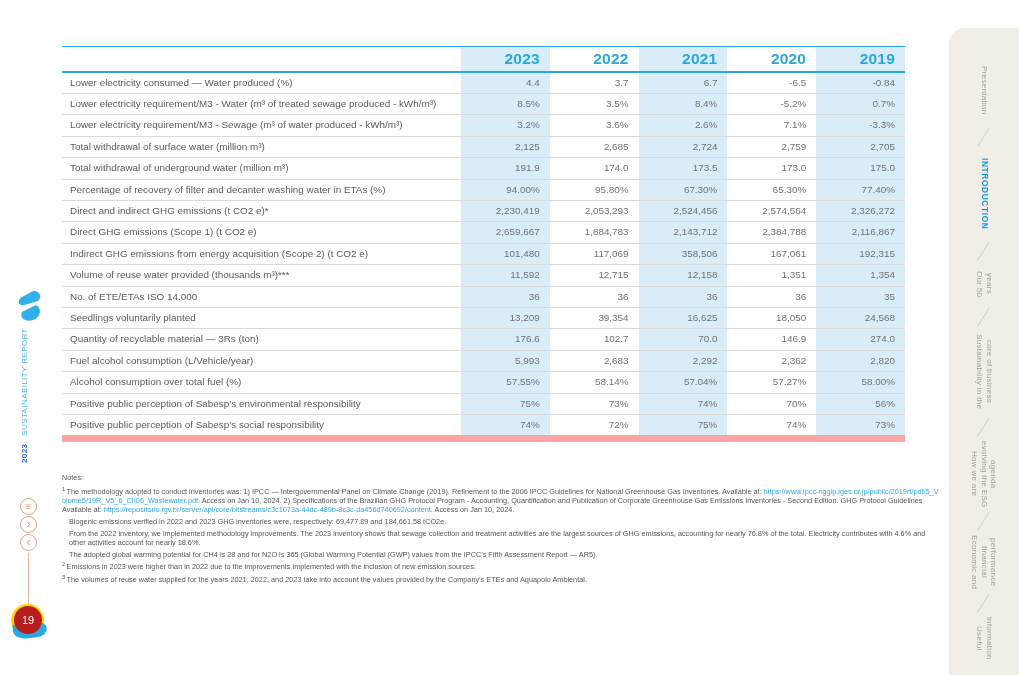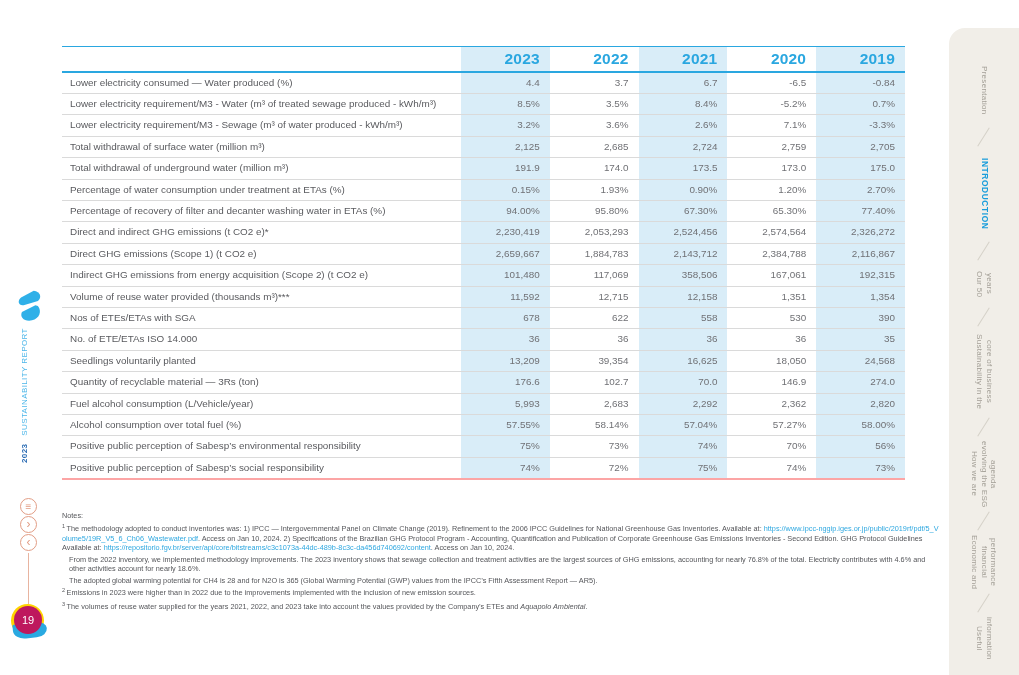--- a/index.html
+++ b/index.html
@@ -21,44 +21,44 @@
     width:17px; height:17px; border:1.4px solid #e29d85; border-radius:50%;
     color:#e29d85; display:flex; align-items:center; justify-content:center;
     font-size:10px; line-height:1; cursor:pointer; background:#fff;
   }
   .circle-btn .chev { font-size:12px; margin-top:-1px; }
   .rail-line { position:absolute; left:28px; top:553px; width:1px; height:52px; background:#e8b4a0; }
   .page-badge { position:absolute; left:10px; top:603px; width:38px; height:40px; }
   .badge-yellow { position:absolute; left:1px; top:1px; width:33px; height:33px; border-radius:50%; background:#ffd400; }
   .badge-blue { position:absolute; left:3px; top:20px; width:34px; height:15px; background:#29a9e1;
     border-radius:2px 14px 16px 18px / 2px 10px 12px 13px; transform:rotate(-6deg); }
-  .badge-green { position:absolute; left:4px; top:3px; width:28px; height:28px; border-radius:50%; background:#be185d;
+  .badge-green { position:absolute; left:4px; top:3px; width:28px; height:28px; border-radius:50%; background:#b91c1c;
     color:#fff; font-size:11px; display:flex; align-items:center; justify-content:center; }
 
   
   main { position:absolute; left:62px; top:46px; width:846px; }
   table { width:843px; border-collapse:collapse; table-layout:fixed; }
   col.stripe { background:#d9edf8; }
   th { height:25px; border-top:1px solid #2aa7e0; border-bottom:2px solid #2aa7e0; }
   th.year { font-size:15.5px; color:#2aa7e0; font-weight:600; text-align:right; padding-right:10px; letter-spacing:0.2px; }
   tbody td {
     font-size:9.9px; line-height:12.4px; color:#707175; text-align:right;
     padding:4px 10px 4px 0; border-bottom:1px solid #dadada; white-space:nowrap;
   }
   tbody td.lbl { text-align:left; padding:4px 4px 4px 8px; color:#595a5e; overflow:hidden; }
-  tbody tr:last-child td { border-bottom:2px solid #fca5a5;margin-top:6px; }
+  tbody tr:last-child td { border-bottom:7px solid #fca5a5;margin-top:6px; }
 
   
   .notes { margin-top:7px; width:878px; font-size:7.3px; line-height:1.26; color:#55565a; }
   .notes-heading { margin-bottom:3px;margin-top:31px; }
   .note-para { margin-top:2.5px; }
   .note-para.cont { padding-left:7px; }
   .note-para sup { font-size:5.5px; }
   .note-link { color:#2fa8e0; word-break:break-all; cursor:pointer; }
-  .it { font-style:italic; }
+  .it { }
 
   
   .right-sidebar {
     position:absolute; right:0; top:28px; width:70px; height:647px;
     background:#f1eee8; border-top-left-radius:16px; overflow:hidden;
   }
   .nav { display:flex; flex-direction:column; align-items:center; padding-top:26px; gap:2px; }
   .nav-item {
     writing-mode:vertical-lr; text-align:center; font-size:8px; line-height:9.5px;
     color:#a39f96; letter-spacing:0.3px; cursor:pointer;
@@ -158,28 +158,20 @@
           </tr>
           <tr>
             <td class="lbl">Total withdrawal of underground water (million m³)</td>
             <td>191.9</td>
             <td>174.0</td>
             <td>173.5</td>
             <td>173.0</td>
             <td>175.0</td>
           </tr>
           <tr>
-            <td class="lbl">Percentage of water consumption under treatment at ETAs (%)</td>
-            <td>0.15%</td>
-            <td>1.93%</td>
-            <td>0.90%</td>
-            <td>1.20%</td>
-            <td>2.70%</td>
-          </tr>
-          <tr>
             <td class="lbl">Percentage of recovery of filter and decanter washing water in ETAs (%)</td>
             <td>94.00%</td>
             <td>95.80%</td>
             <td>67.30%</td>
             <td>65.30%</td>
             <td>77.40%</td>
           </tr>
           <tr>
             <td class="lbl">Direct and indirect GHG emissions (t CO2 e)*</td>
             <td>2,230,419</td>
@@ -206,28 +198,20 @@
           </tr>
           <tr>
             <td class="lbl">Volume of reuse water provided (thousands m³)***</td>
             <td>11,592</td>
             <td>12,715</td>
             <td>12,158</td>
             <td>1,351</td>
             <td>1,354</td>
           </tr>
           <tr>
-            <td class="lbl">Nos of ETEs/ETAs with SGA</td>
-            <td>678</td>
-            <td>622</td>
-            <td>558</td>
-            <td>530</td>
-            <td>390</td>
-          </tr>
-          <tr>
             <td class="lbl">No. of ETE/ETAs ISO 14.000</td>
             <td>36</td>
             <td>36</td>
             <td>36</td>
             <td>36</td>
             <td>35</td>
           </tr>
           <tr>
             <td class="lbl">Seedlings voluntarily planted</td>
             <td>13,209</td>
@@ -276,20 +260,21 @@
             <td>74%</td>
             <td>73%</td>
           </tr>
         </tbody>
     </table>
 
     <section class="notes">
       <div class="notes-heading">Notes:</div>
       <div id="notes-list">
           <div class="note-para"><sup>1 </sup><span>The methodology adopted to conduct inventories was: 1) IPCC — Intergovernmental Panel on Climate Change (2019). Refinement to the 2006 IPCC Guidelines for National Greenhouse Gas Inventories. Available at: </span><span class="note-link">https://www.ipcc-nggip.iges.or.jp/public/2019rf/pdf/5_Volume5/19R_V5_6_Ch06_Wastewater.pdf</span><span>. Access on Jan 10, 2024. 2) Specifications of the Brazilian GHG Protocol Program - Accounting, Quantification and Publication of Corporate Greenhouse Gas Emissions Inventories - Second Edition. GHG Protocol Guidelines Available at: </span><span class="note-link">https://repositorio.fgv.br/server/api/core/bitstreams/c3c1073a-44dc-489b-8c3c-da456d740692/content</span><span>. Access on Jan 10, 2024.</span></div>
+          <div class="note-para cont"><span>Biogenic emissions verified in 2022 and 2023 GHG inventories were, respectively: 69,477.89 and 184,661.58 tCO2e.</span></div>
           <div class="note-para cont"><span>From the 2022 inventory, we implemented methodology improvements. The 2023 inventory shows that sewage collection and treatment activities are the largest sources of GHG emissions, accounting for nearly 76.8% of the total. Electricity contributes with 4.6% and other activities account for nearly 18.6%.</span></div>
           <div class="note-para cont"><span>The adopted global warming potential for CH4 is 28 and for N2O is 365 (Global Warming Potential (GWP) values from the IPCC’s Fifth Assessment Report — AR5).</span></div>
           <div class="note-para"><sup>2 </sup><span>Emissions in 2023 were higher than in 2022 due to the improvements implemented with the inclusion of new emission sources.</span></div>
           <div class="note-para"><sup>3 </sup><span>The volumes of reuse water supplied for the years 2021, 2022, and 2023 take into account the values provided by the Company’s ETEs and </span><span class="it">Aquapolo Ambiental</span><span>.</span></div>
         </div>
     </section>
   </main>
 
   <aside class="right-sidebar">
     <nav class="nav" id="nav">

